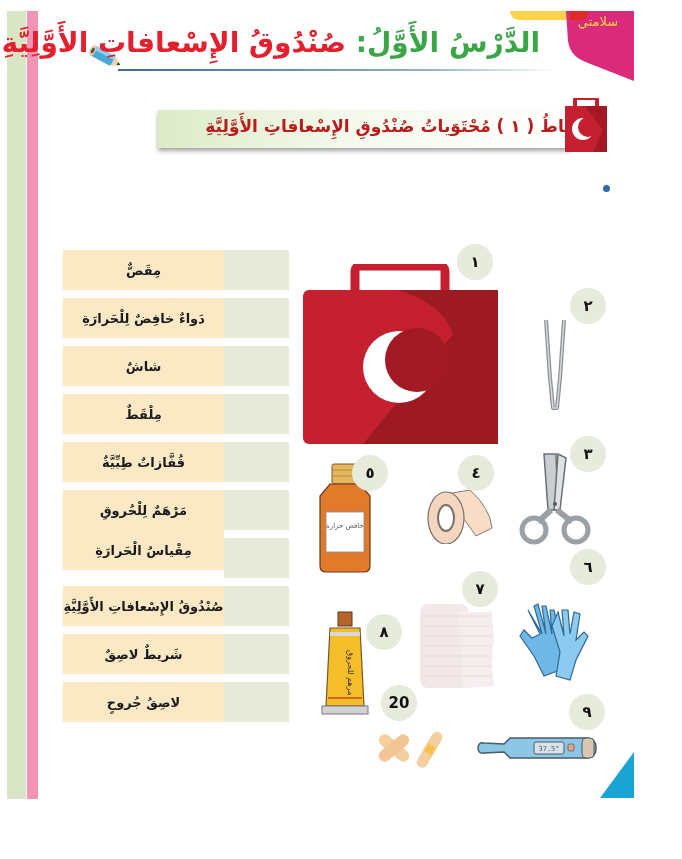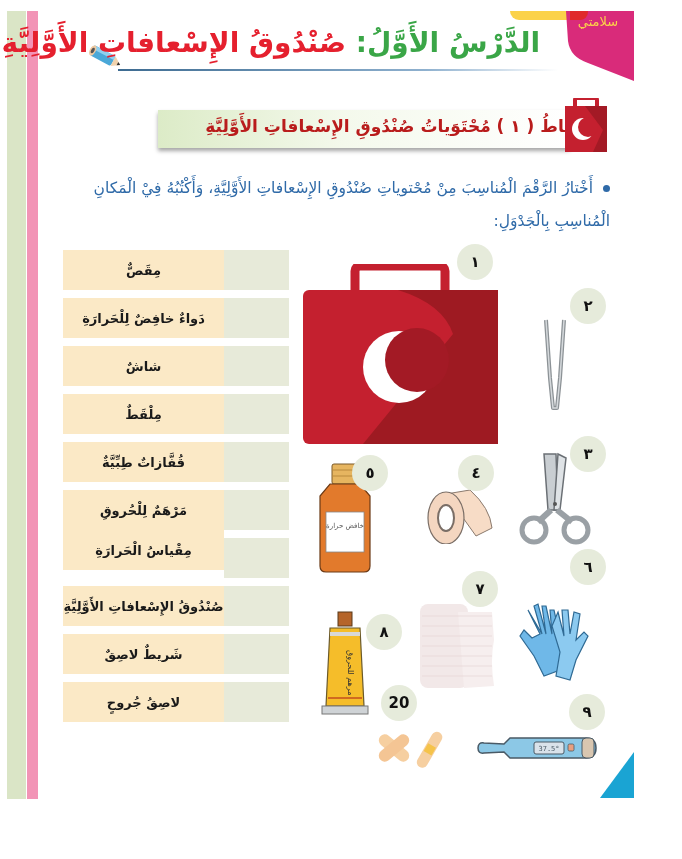--- a/index.html
+++ b/index.html
@@ -66,21 +66,21 @@
 <div class="abs activity-title">نَشاطُ ( ١ ) مُحْتَوَياتُ صُنْدُوقِ الإِسْعافاتِ الأَوَّلِيَّةِ</div>
 <svg class="abs activity-icon" viewBox="0 0 46 56">
   <rect x="12" y="0" width="22" height="10" rx="2" fill="none" stroke="#c4202f" stroke-width="4"></rect>
   <rect x="2" y="8" width="42" height="46" fill="#c4202f"></rect>
   <polygon points="22,8 44,8 44,54 30,54 40,32" fill="#a31a25"></polygon>
   <circle cx="20" cy="31" r="11" fill="#ffffff"></circle>
   <circle cx="25" cy="29" r="10" fill="#c4202f"></circle>
 </svg>
 
 <div class="abs instructions">
-  <span class="bullet"></span><span>أَخْتارُ الرَّقْمَ الْمُناسِبَ مِنْ مُحْتوياتِ صُنْدُوقِ الإِسْعافاتِ الأَوَّلِيَّةِ، وَأَكْتُبُهُ فِيْ الْمَكانِ الْمُناسِبِ بِالْجَدْوَلِ:</span>
+  <span class="bullet"></span>
 </div>
 
 <div class="abs row-label" style="top:250px">مِقَصٌّ</div>
 <div class="abs row-answer" style="top:250px"></div>
 <div class="abs row-label" style="top:298px">دَواءٌ خافِضٌ لِلْحَرارَةِ</div>
 <div class="abs row-answer" style="top:298px"></div>
 <div class="abs row-label" style="top:346px">شاشٌ</div>
 <div class="abs row-answer" style="top:346px"></div>
 <div class="abs row-label" style="top:394px">مِلْقَطٌ</div>
 <div class="abs row-answer" style="top:394px"></div>

